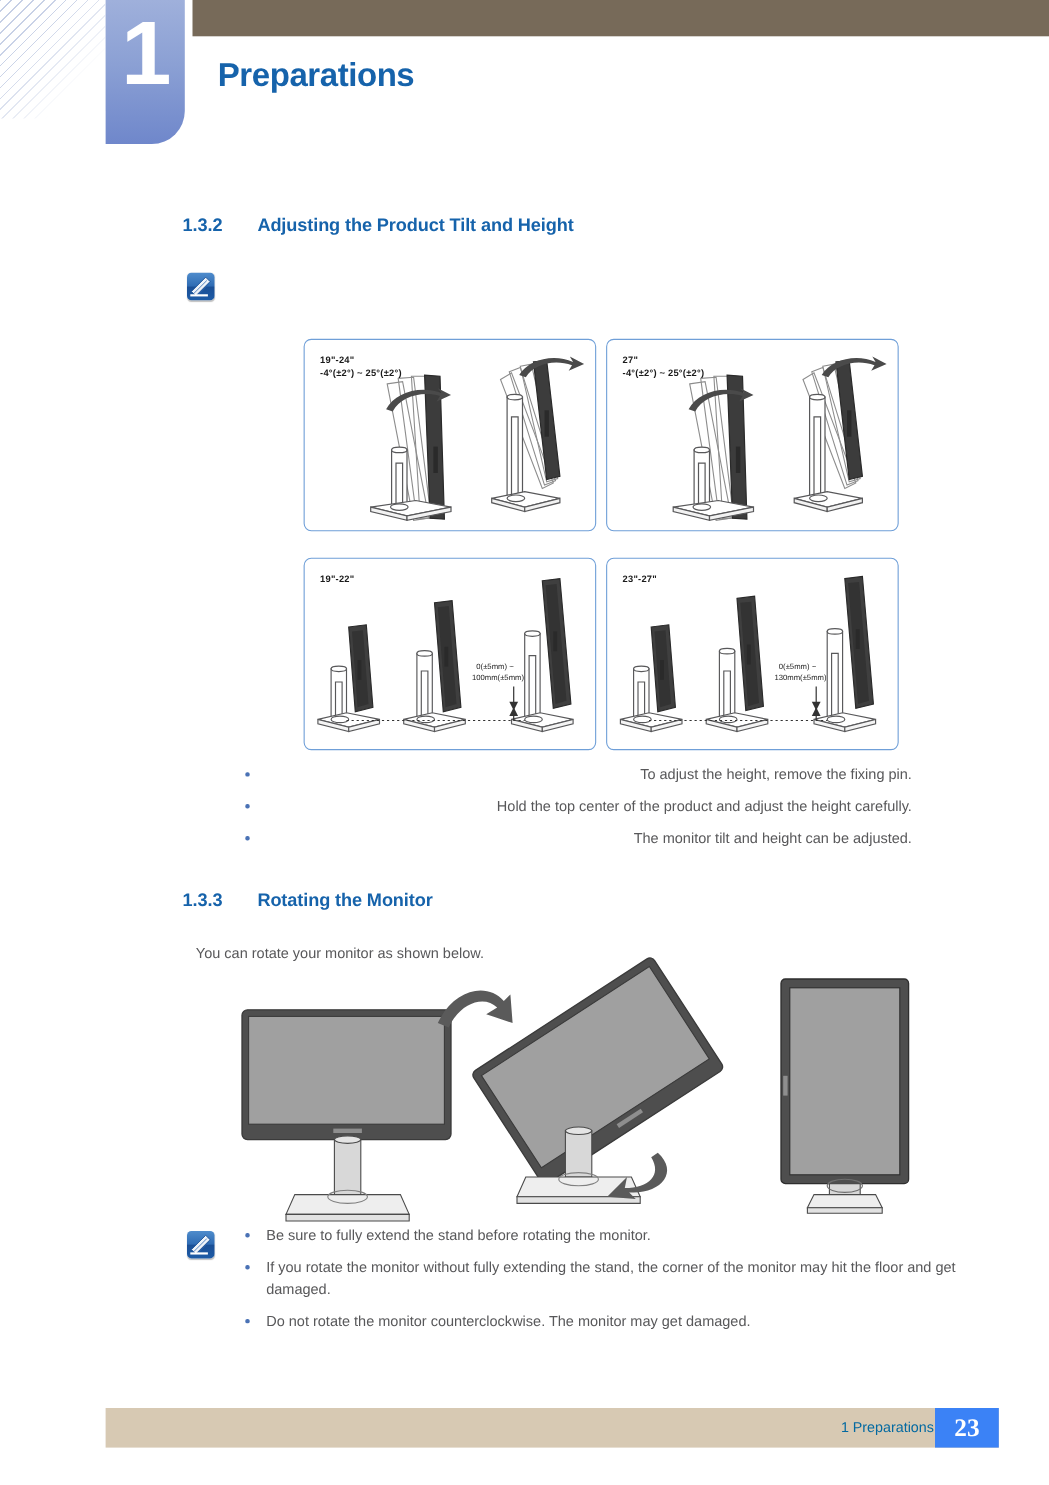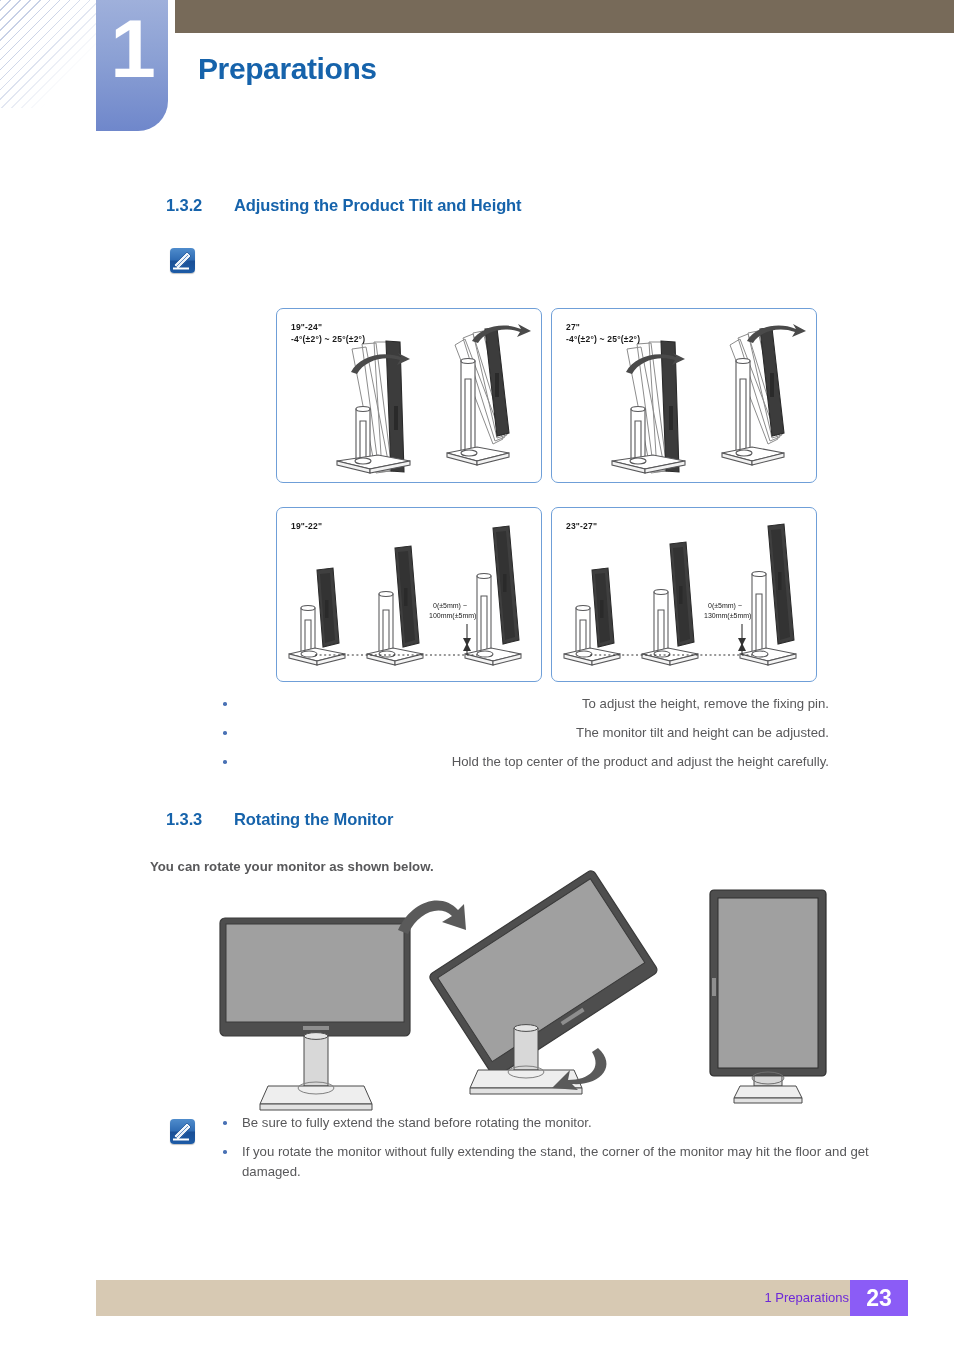--- a/index.html
+++ b/index.html
@@ -85,25 +85,26 @@
     letter-spacing:.2px;
   }
 
   
   .footer-bar{
     position:absolute;left:96px;bottom:34px;width:812px;height:36px;
     background:#d7c9b3;
   }
   .footer-text{
     position:absolute;right:105px;bottom:45px;
-    color:#6d28d9;font-size:13px;
+    color:#0369a1;font-size:13px;
   }
   .page-box{
     position:absolute;right:46px;bottom:34px;width:58px;height:36px;
-    background:#8b5cf6;
+    background:#3b82f6;
+    font-family:Liberation Serif, serif;
   }
   .page-num{
     position:absolute;left:0;top:0;width:58px;height:36px;
     display:flex;align-items:center;justify-content:center;
     color:#ffffff;font-size:23px;font-weight:bold;
   }
   svg{overflow:visible;}
 </style>
 </head>
 <body>
@@ -332,29 +333,29 @@
         <path d="M190 147 L190 136" stroke="#333" stroke-width="1.1"></path>
         <path d="M186 143 L190 135 L194 143 Z" fill="#333" stroke="none"></path>
       </g>
       <text x="156" y="100" font-family="'Liberation Sans',sans-serif" font-size="7" fill="#1a1a1a">0(±5mm) ~</text>
       <text x="152" y="110" font-family="'Liberation Sans',sans-serif" font-size="7" fill="#1a1a1a">130mm(±5mm)</text>
     </svg>
   </div>
 
   <ul class="bullets" style="left:209px;top:694px;width:620px;text-align:right;">
     <li>To adjust the height, remove the fixing pin.</li>
+    <li>Hold the top center of the product and adjust the height carefully.</li>
     <li>The monitor tilt and height can be adjusted.</li>
-    <li>Hold the top center of the product and adjust the height carefully.</li>
   </ul>
 
   <div class="h2" style="left:166px;top:810px;">
     <span class="num">1.3.3</span><span>Rotating the Monitor</span>
   </div>
 
-  <div class="para" style="left:150px;top:855px;width:620px;font-weight:bold;">You can rotate your monitor as shown below.</div>
+  <div class="para" style="left:178px;top:855px;width:620px;">You can rotate your monitor as shown below.</div>
 
   <div style="position:absolute;left:200px;top:880px;width:680px;height:230px;">
     <svg width="680" height="230" viewBox="0 0 680 230">
 
       <g transform="translate(20,38)">
         <rect x="0" y="0" width="190" height="118" rx="5" fill="#4e4e4e" stroke="#3a3a3a" stroke-width="1.2"></rect>
         <rect x="6" y="6" width="178" height="98" fill="#a0a0a0" stroke="#3a3a3a" stroke-width="1"></rect>
         <rect x="83" y="108" width="26" height="4" fill="#8e8e8e"></rect>
 
         <path d="M84 118 L108 118 L108 168 L84 168 Z" fill="#d8d8d8" stroke="#4a4a4a" stroke-width="1"></path>
@@ -403,20 +404,21 @@
       <path d="M4 17 L17 4 L21 8 L8 21 Z" fill="#ffffff" opacity="0.92"></path>
       <path d="M4 17 L17 4 L21 8 L8 21 Z" fill="none" stroke="#1b4f93" stroke-width="0.8"></path>
       <path d="M6 19 L18 7" stroke="#2a63ad" stroke-width="0.7" fill="none"></path>
       <path d="M9 21 L20 10" stroke="#2a63ad" stroke-width="0.7" fill="none"></path>
       <rect x="3" y="19.5" width="16" height="2" fill="#ffffff"></rect>
     </svg>
   </div>
   <ul class="bullets" style="left:209px;top:1113px;width:670px;">
     <li>Be sure to fully extend the stand before rotating the monitor.</li>
     <li>If you rotate the monitor without fully extending the stand, the corner of the monitor may hit the floor and get damaged.</li>
+    <li>Do not rotate the monitor counterclockwise. The monitor may get damaged.</li>
   </ul>
 
 </div>
 
 <div class="footer-bar"></div>
 <div class="footer-text">1 Preparations</div>
 <div class="page-box">
   <div class="page-num">23</div>
 </div>
 

